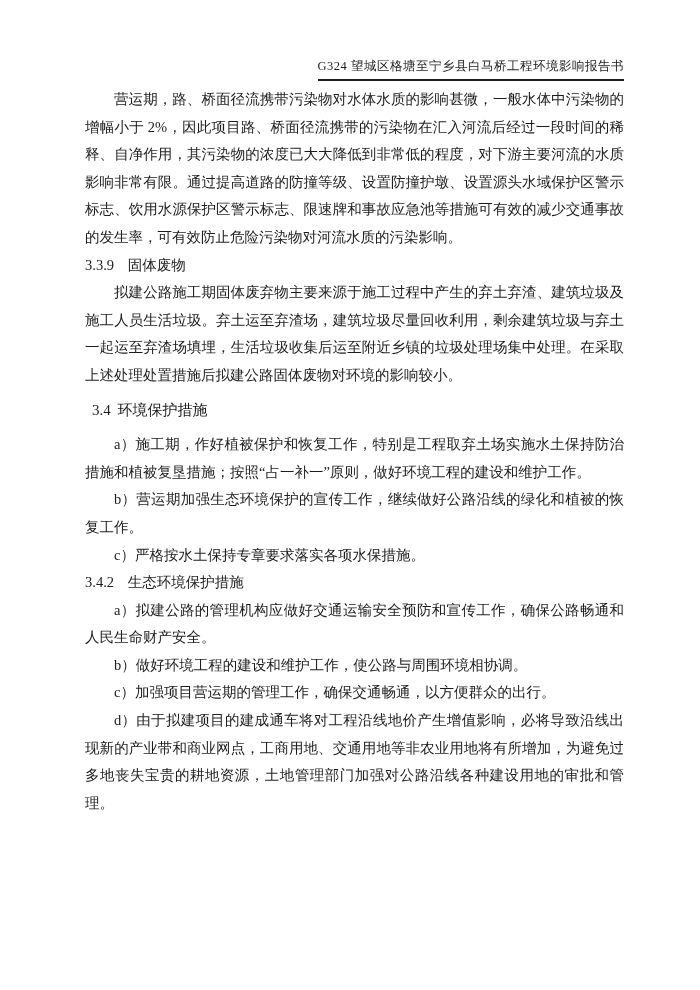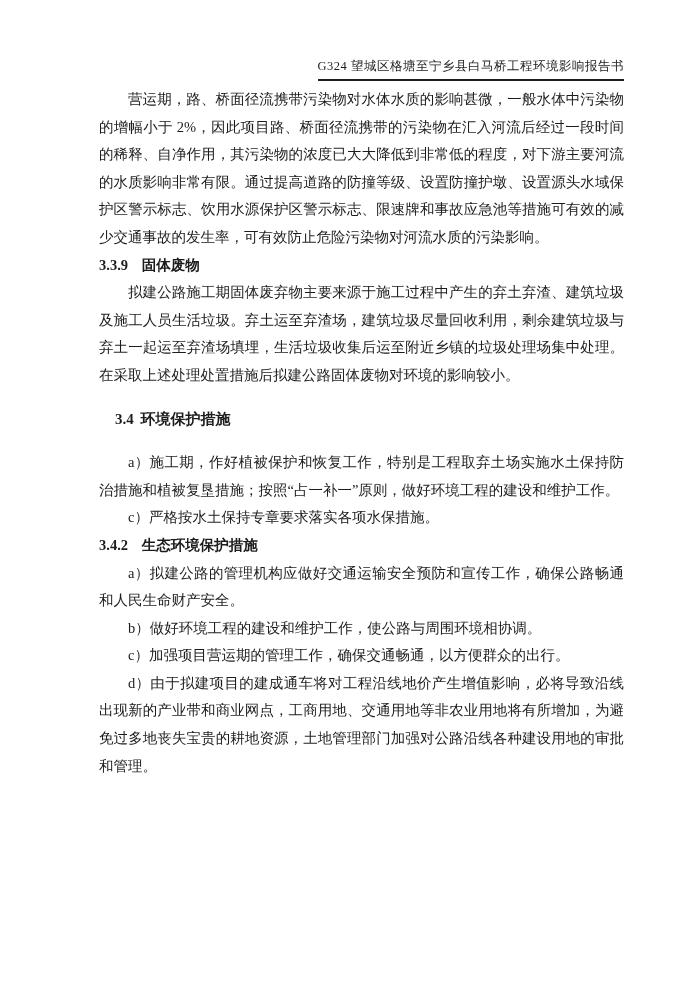--- a/index.html
+++ b/index.html
@@ -21,41 +21,41 @@
   .header-text {
     display: inline-block;
     font-size: 12.5px;
     letter-spacing: 0.5px;
     padding-bottom: 4px;
     border-bottom: 2px solid #1f1f1f;
     white-space: nowrap;
   }
   .content {
     position: absolute;
-    left: 99px;
+    left: 85px;
     right: 76px;
     top: 86px;
     font-size: 14.5px;
     line-height: 27.6px;
     text-align: justify;
     text-justify: inter-ideograph;
   }
   .para {
     margin: 0;
     text-indent: 2em;
   }
   .heading2 {
-    margin: 16px;
-    font-weight: bold;
+    margin: 7px;
+    font-weight: normal;
     font-size: 15px;
     text-indent: 0;
   }
   .heading3 {
     margin: 0;
-    font-weight: bold;
+    font-weight: normal;
     font-size: 14.5px;
     text-indent: 0;
   }
   .heading2 .num { margin-right: 0.45em; }
   .heading3 .num { margin-right: 0.95em; }
   .footer {
     position: absolute;
     left: 0;
     right: 0;
     top: 894px;
@@ -79,20 +79,21 @@
 
     <p class="heading3"><span class="num">3.3.9</span><span>固体废物</span></p>
 
     <p class="para">拟建公路施工期固体废弃物主要来源于施工过程中产生的弃土弃渣、建筑垃圾及施工人员生活垃圾。弃土运至弃渣场，建筑垃圾尽量回收利用，剩余建筑垃圾与弃土一起运至弃渣场填埋，生活垃圾收集后运至附近乡镇的垃圾处理场集中处理。在采取上述处理处置措施后拟建公路固体废物对环境的影响较小。</p>
 
     <p class="heading2"><span class="num">3.4</span><span>环境保护措施</span></p>
 
 
     <p class="para">a）施工期，作好植被保护和恢复工作，特别是工程取弃土场实施水土保持防治措施和植被复垦措施；按照“占一补一”原则，做好环境工程的建设和维护工作。</p>
 
+    <p class="para">b）营运期加强生态环境保护的宣传工作，继续做好公路沿线的绿化和植被的恢复工作。</p>
 
     <p class="para">c）严格按水土保持专章要求落实各项水保措施。</p>
 
     <p class="heading3"><span class="num">3.4.2</span><span>生态环境保护措施</span></p>
 
     <p class="para">a）拟建公路的管理机构应做好交通运输安全预防和宣传工作，确保公路畅通和人民生命财产安全。</p>
 
     <p class="para">b）做好环境工程的建设和维护工作，使公路与周围环境相协调。</p>
 
     <p class="para">c）加强项目营运期的管理工作，确保交通畅通，以方便群众的出行。</p>

